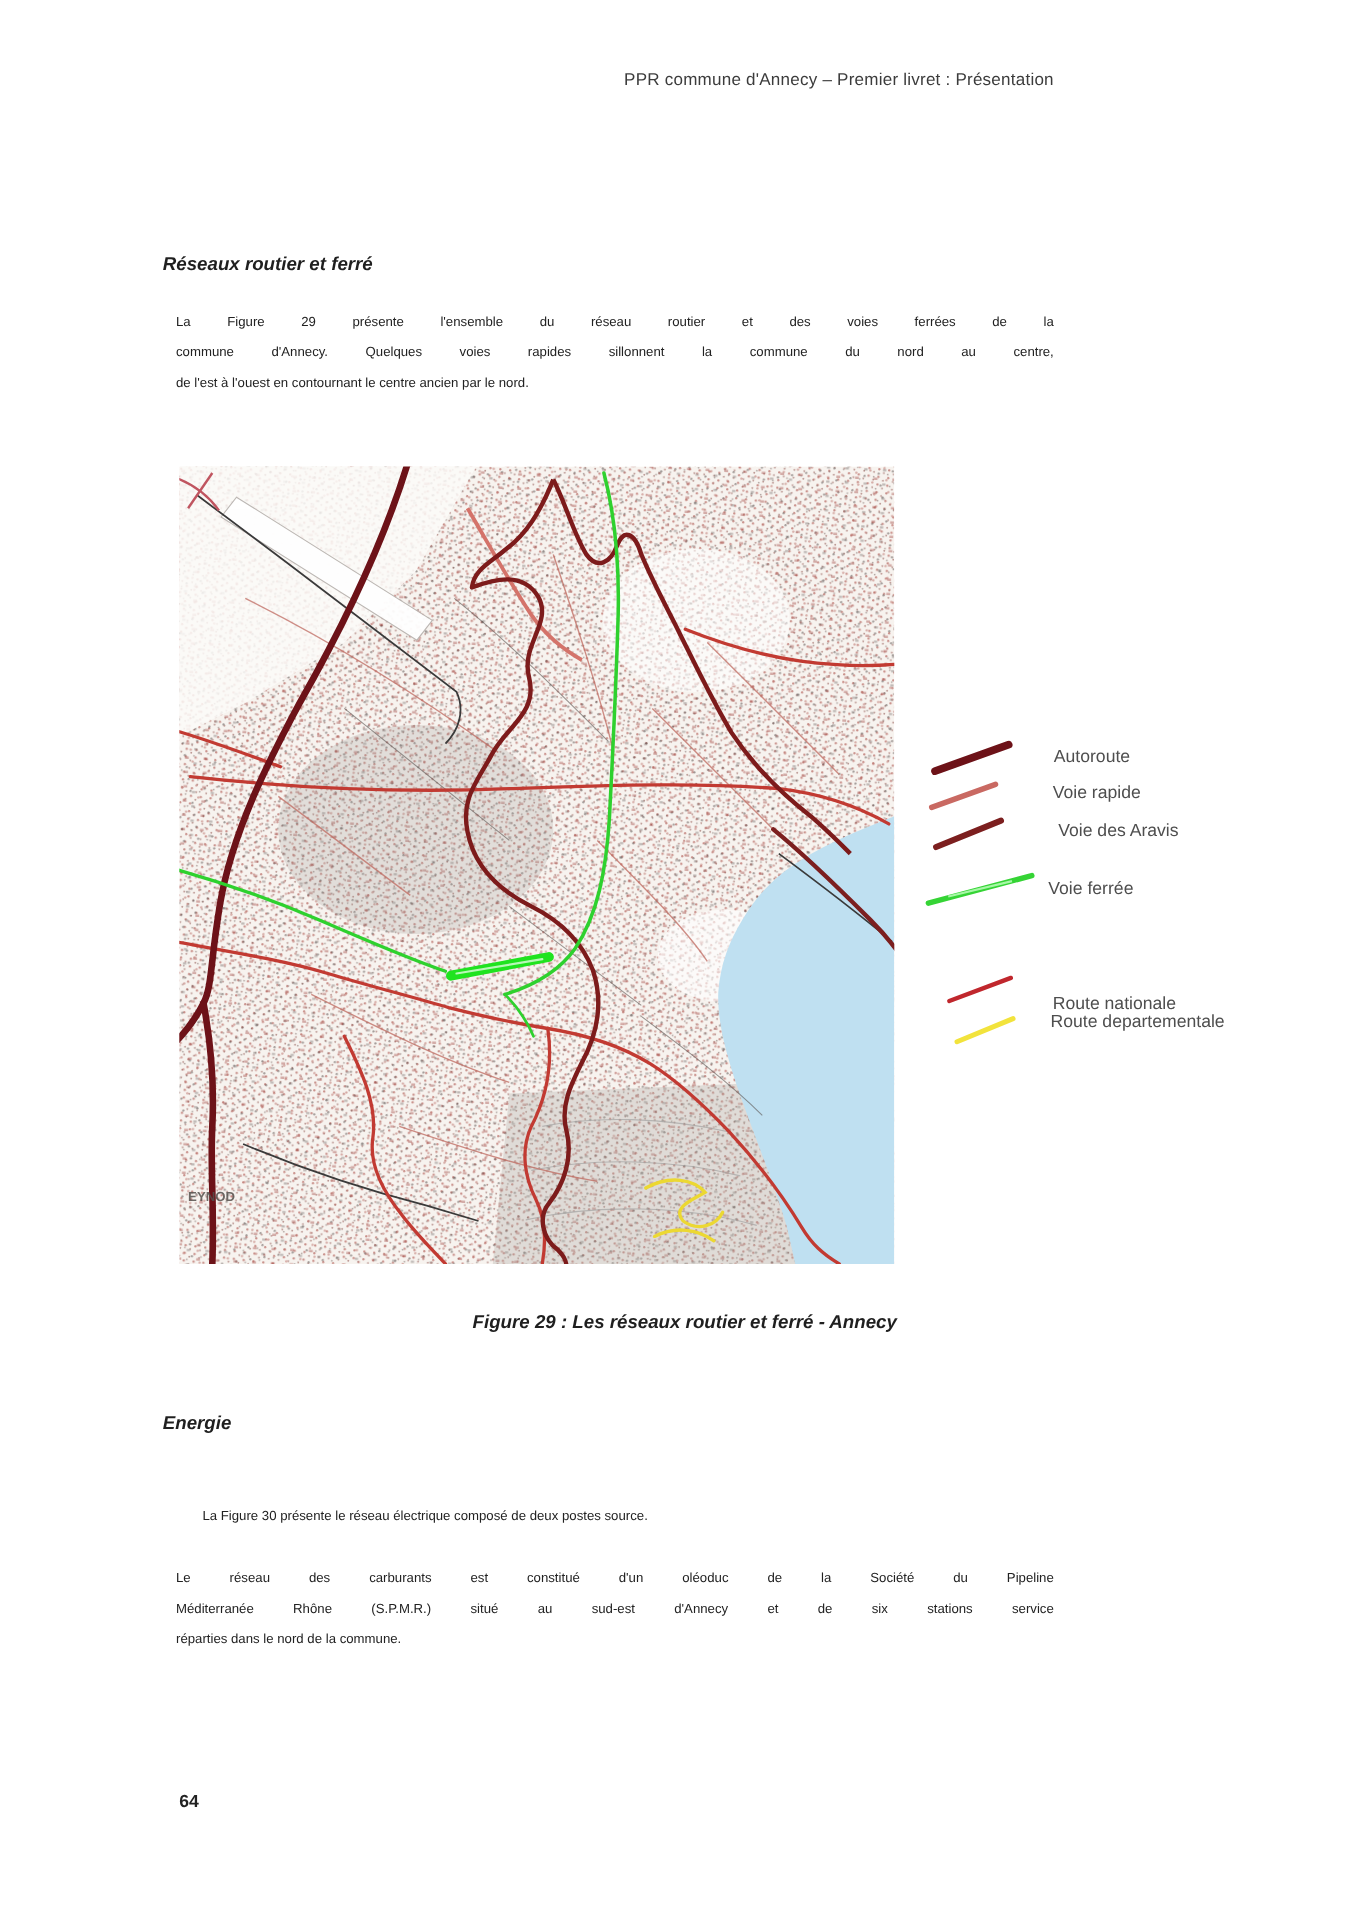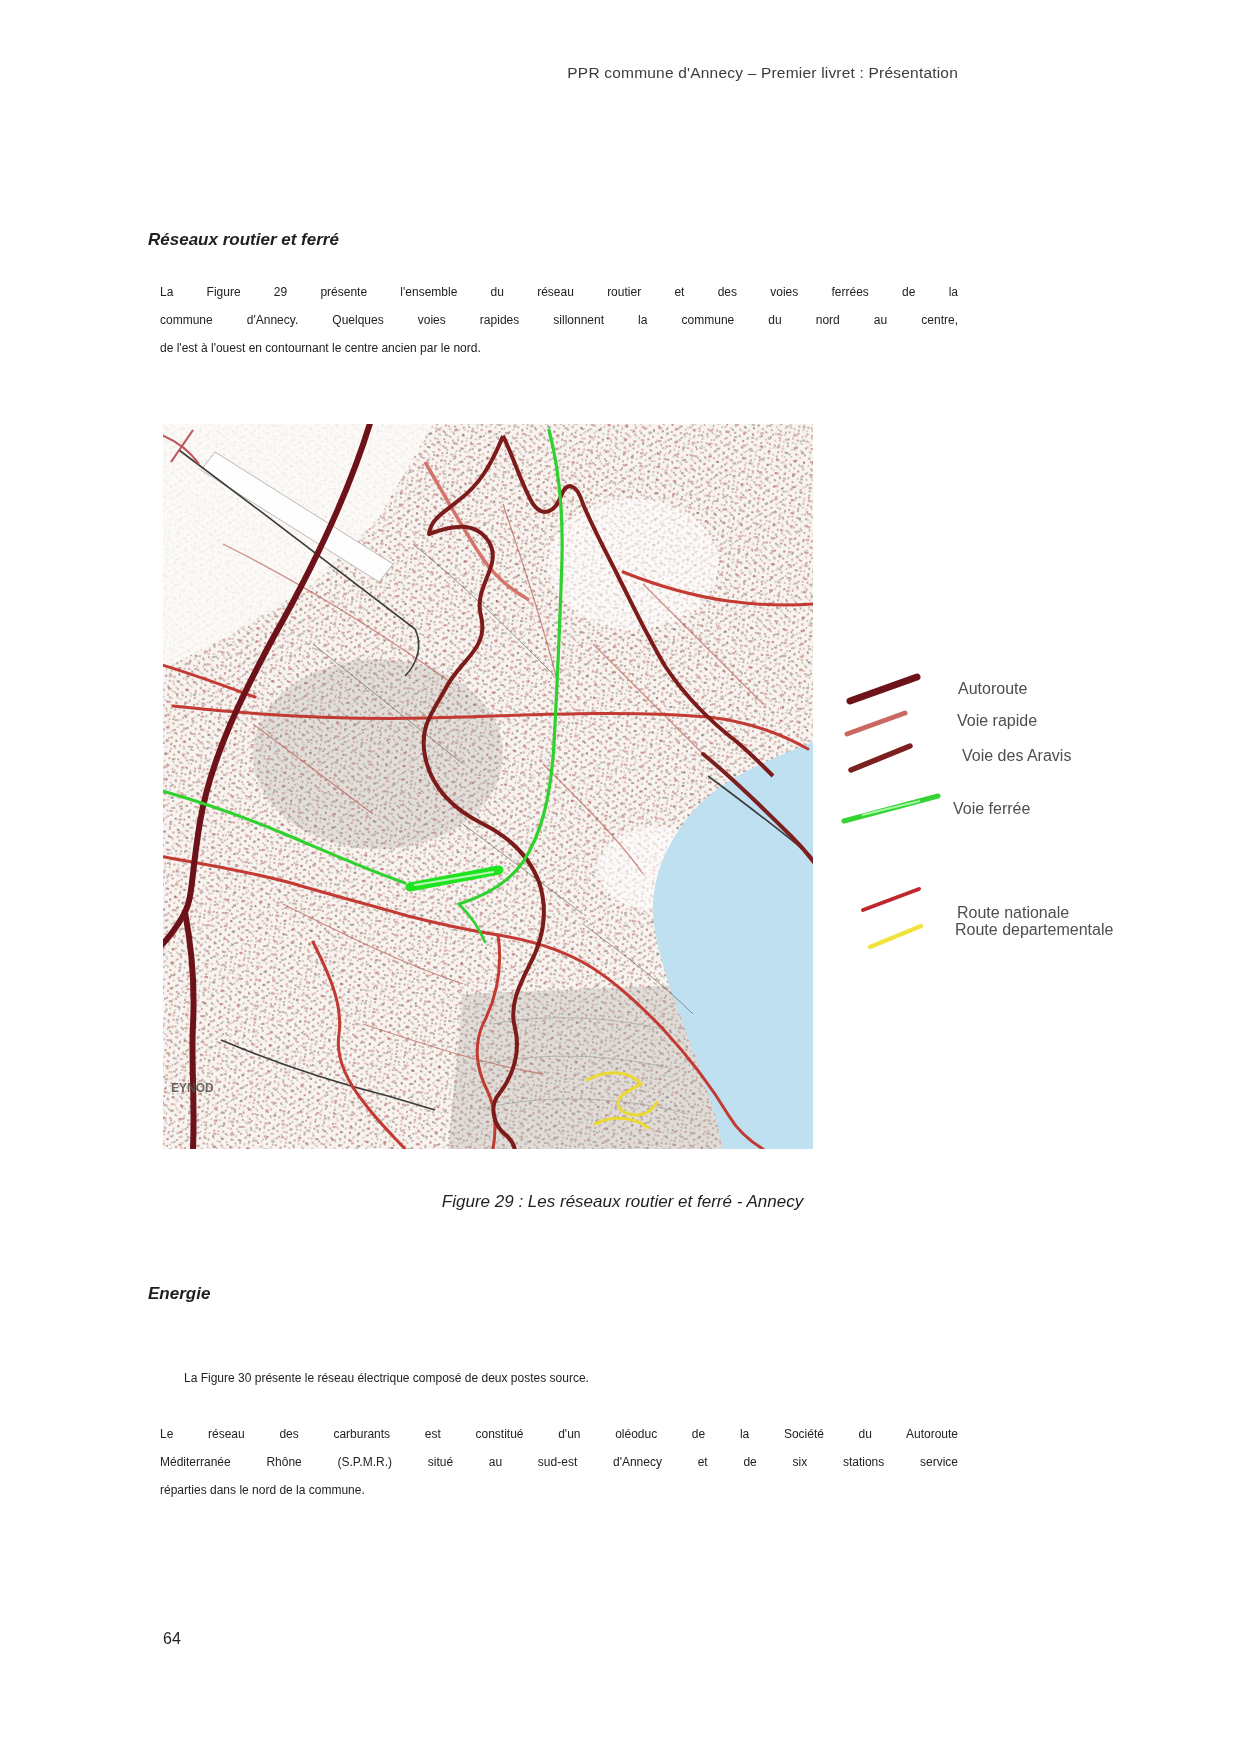--- a/index.html
+++ b/index.html
@@ -14,25 +14,25 @@
   .para{position:absolute;left:160px;width:798px;font-size:12px;line-height:28px;
         color:#222;margin:0;}
   .p1{top:278px;}
   .p2{top:1364px;margin-left:24px;}
   .p3{top:1420px;}
   .jline{text-align:justify;text-align-last:justify;}
   .jline.last{text-align-last:left;}
   .figure{position:absolute;left:163px;top:424px;width:650px;height:725px;}
   .figure svg{display:block;}
   .caption{position:absolute;left:160px;top:1192px;width:925px;text-align:center;
-           font-size:17px;font-weight:normal;font-style:italic;color:#1f1f1f;}
+           font-size:17px;font-weight:bold;font-style:italic;color:#1f1f1f;}
   .legend{position:absolute;left:835px;top:600px;width:340px;height:370px;}
   .legend .sw{position:absolute;}
   .legend .lbl{position:absolute;font-size:16px;color:#4e4e4e;white-space:nowrap;}
-  .pagenum{position:absolute;left:163px;top:1630px;font-size:16px;font-weight:normal;color:#222;}
+  .pagenum{position:absolute;left:163px;top:1630px;font-size:16px;font-weight:bold;color:#222;}
 </style>
 </head>
 <body>
 
 <div class="page">
 
   <div class="header">PPR commune d'Annecy – Premier livret : Présentation</div>
 
   <h3 class="sec-heading h-reseaux">Réseaux routier et ferré</h3>
 
@@ -184,20 +184,20 @@
     <span class="lbl" style="left:120px;top:321px">Route departementale</span>
   </div>
 
   <div class="caption">Figure 29 : Les réseaux routier et ferré - Annecy</div>
 
   <h3 class="sec-heading h-energie">Energie</h3>
 
   <p class="para p2">La Figure 30 présente le réseau électrique composé de deux postes source.</p>
 
   <div class="para p3">
-    <div class="jline">Le réseau des carburants est constitué d'un oléoduc de la Société du Autoroute</div>
+    <div class="jline">Le réseau des carburants est constitué d'un oléoduc de la Société du Pipeline</div>
     <div class="jline">Méditerranée Rhône (S.P.M.R.) situé au sud-est d'Annecy et de six stations service</div>
     <div class="jline last">réparties dans le nord de la commune.</div>
   </div>
 
   <div class="pagenum">64</div>
 
 </div>
 
 </body></html>

